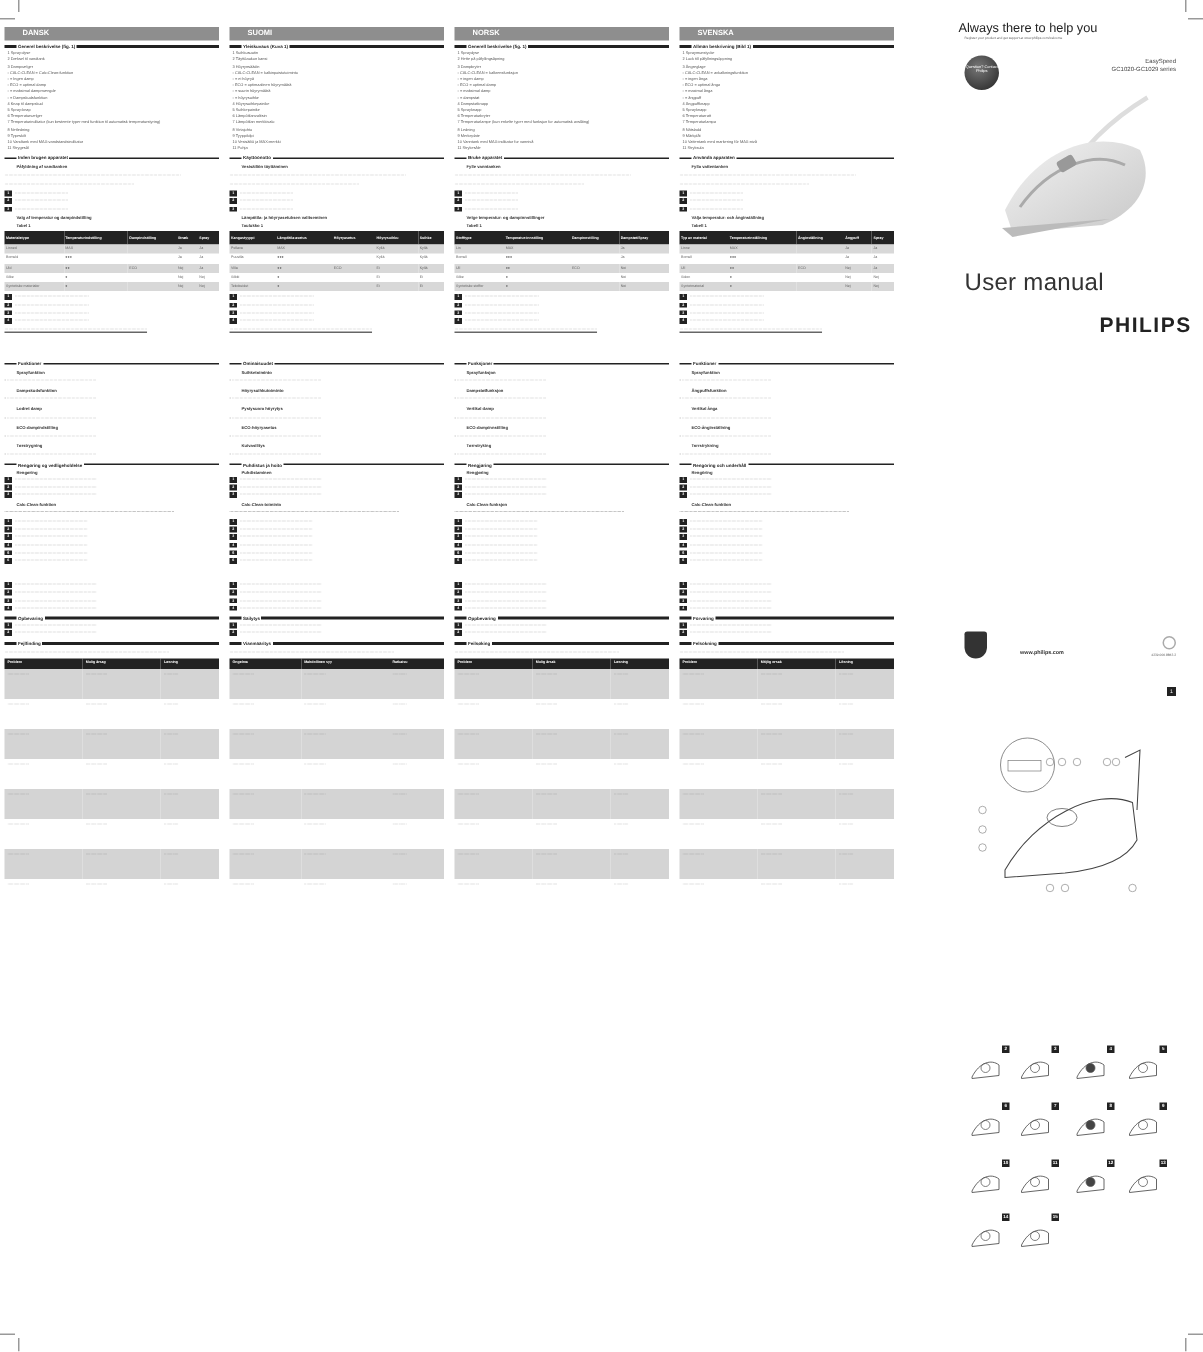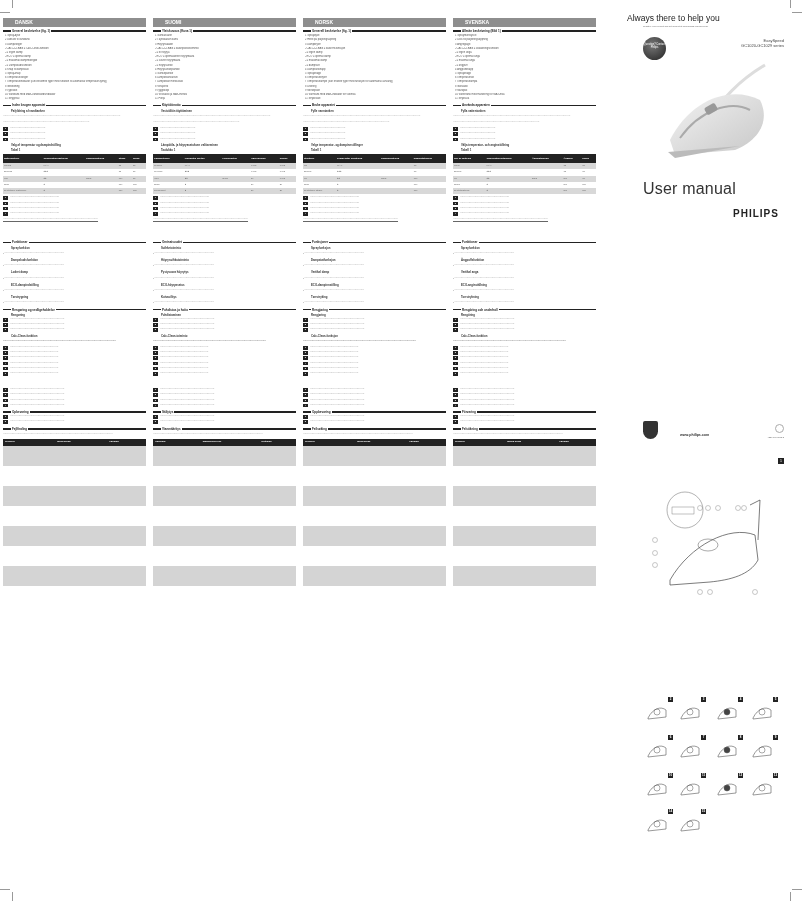--- a/index.html
+++ b/index.html
@@ -21,27 +21,27 @@
 .u{text-decoration:underline}
 table.t1{width:100%;border-collapse:collapse;margin:2px 0;font-size:2.4px}
 table.t1 th{background:#222;color:#fff;text-align:left;padding:1px;font-weight:bold;height:9px}
 table.t1 td{padding:1px;height:6px;color:#666}
 table.t1 tr:nth-child(even) td{background:#d8d8d8}
 table.t2{width:100%;border-collapse:collapse;font-size:2.4px;margin-top:2px}
 table.t2 th{background:#222;color:#fff;text-align:left;padding:1px 2px;height:7px}
 table.t2 td{padding:2px;vertical-align:top;color:#666;height:20px}
 table.t2 tr:nth-child(even) td{background:#d4d4d4}
 .cover{position:absolute;left:600px;top:0;width:202px;height:901px}
-.tagline{position:absolute;left:27px;top:13px;font-size:8.5px;color:#222}
+.tagline{position:absolute;left:39px;top:13px;font-size:8.5px;color:#222}
 .tagsub{position:absolute;left:43px;top:25px;font-size:2.2px;color:#666;line-height:3px;width:70px}
 .badge{position:absolute;left:43px;top:37px;width:23px;height:23px;border-radius:50%;background:radial-gradient(circle at 40% 35%,#777,#222);color:#fff;font-size:2.6px;text-align:center;padding-top:6px;line-height:3.3px}
 .model{position:absolute;right:18px;top:38px;text-align:right;font-size:4px;color:#444;line-height:5px}
 .ironart{position:absolute;left:50px;top:60px;width:130px;height:105px}
 .um{position:absolute;left:43px;top:180px;font-size:16px;color:#333;font-weight:normal;letter-spacing:0.2px}
-.brand{position:absolute;left:133px;top:208px;font-size:10px;font-weight:bold;letter-spacing:1px;color:#222}
+.brand{position:absolute;left:133px;top:208px;font-size:14px;font-weight:bold;letter-spacing:1px;color:#222}
 .shield{position:absolute;left:43px;top:421px;width:15px;height:18px;background:#333;border-radius:2px 2px 8px 8px}
 .url{position:absolute;left:80px;top:433px;font-size:3.6px;font-weight:bold;color:#333}
 .recyc{position:absolute;right:18px;top:424px;width:9px;height:9px;border:0.8px solid #aaa;border-radius:50%}
 .code{position:absolute;right:18px;top:436px;font-size:2.2px;color:#666}
 .pgnum{position:absolute;right:18px;top:458px;width:6px;height:6px;background:#222;color:#fff;font-size:3.5px;text-align:center;line-height:6px}
 .diag{position:absolute;left:50px;top:490px;width:120px;height:105px}
 .figs{position:absolute;left:43px;top:697px;width:140px}
 .fig{position:absolute;width:30px;height:28px}
 .fig .fn{position:absolute;right:0;top:0;background:#222;color:#fff;font-size:3px;width:5px;height:5px;text-align:center;line-height:5px;font-weight:bold}
 .fig .img{position:absolute;left:2px;top:5px;width:24px;height:20px}

